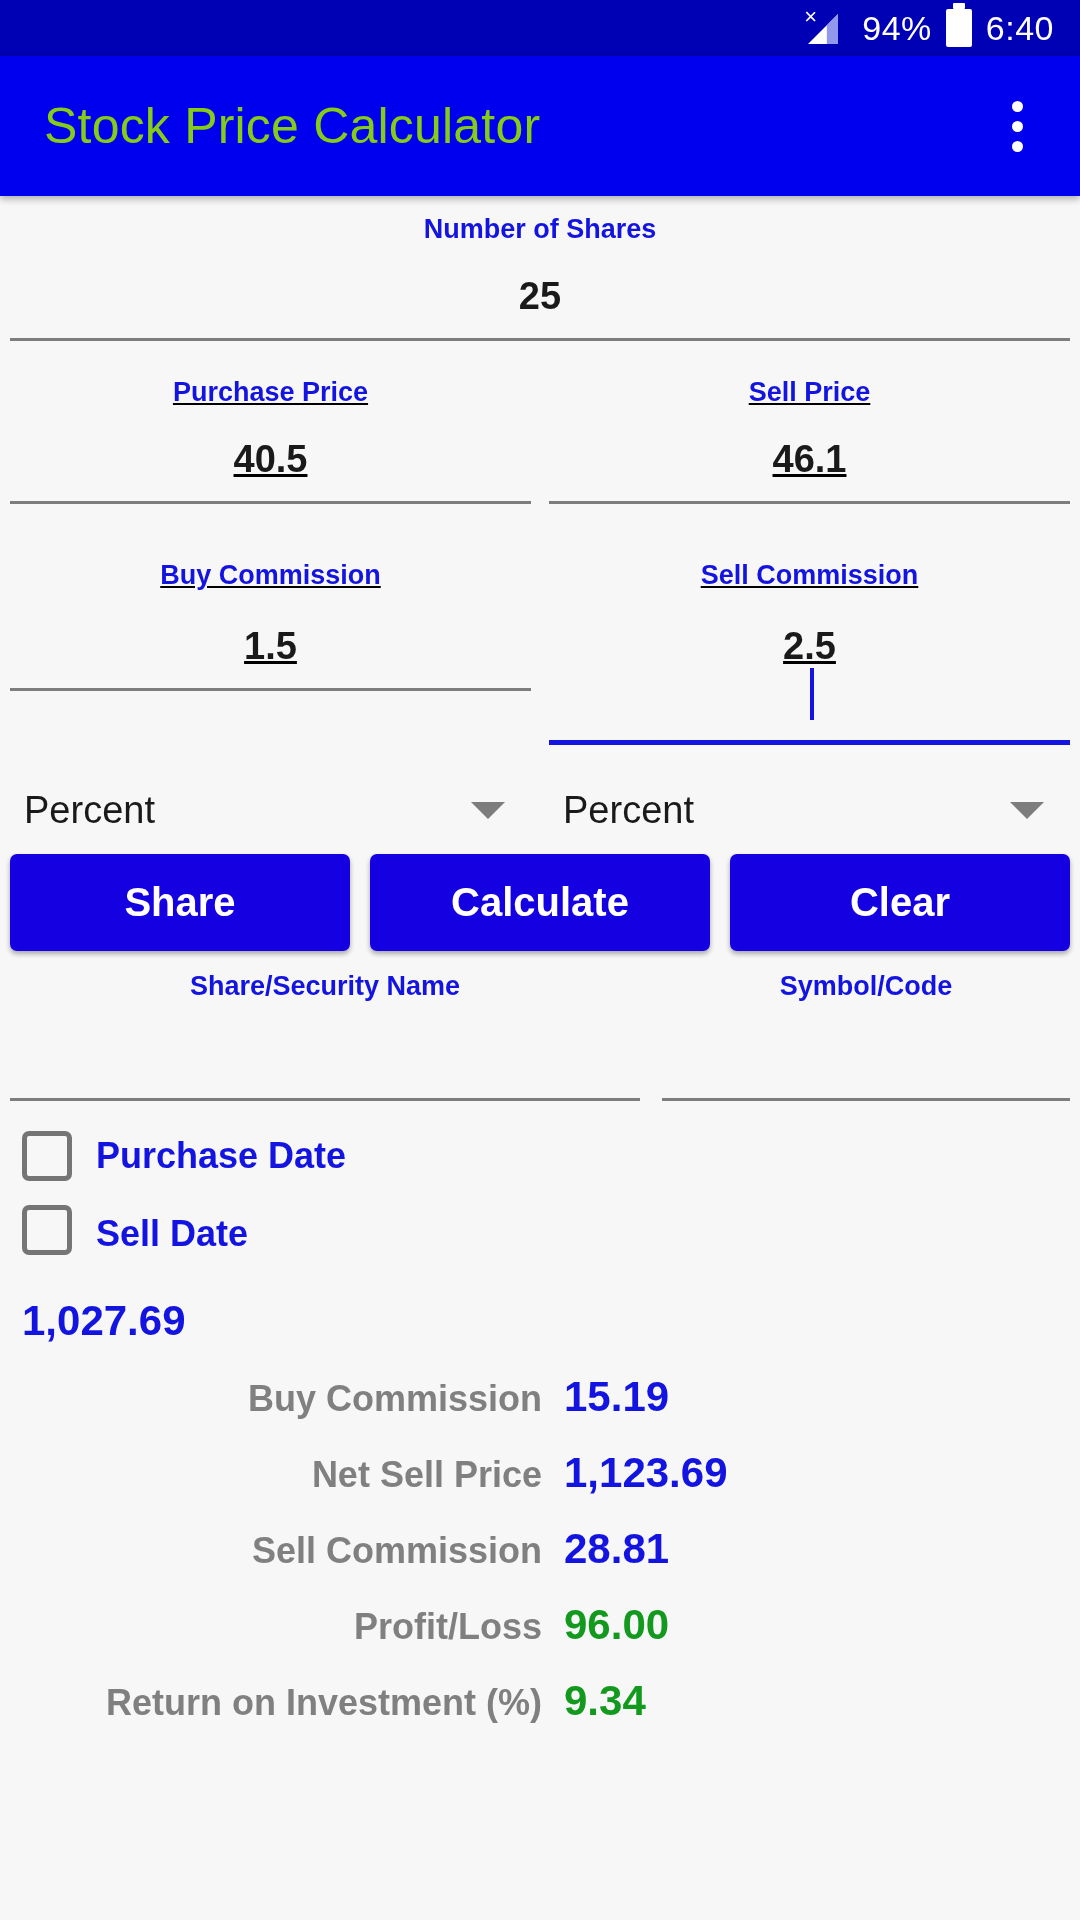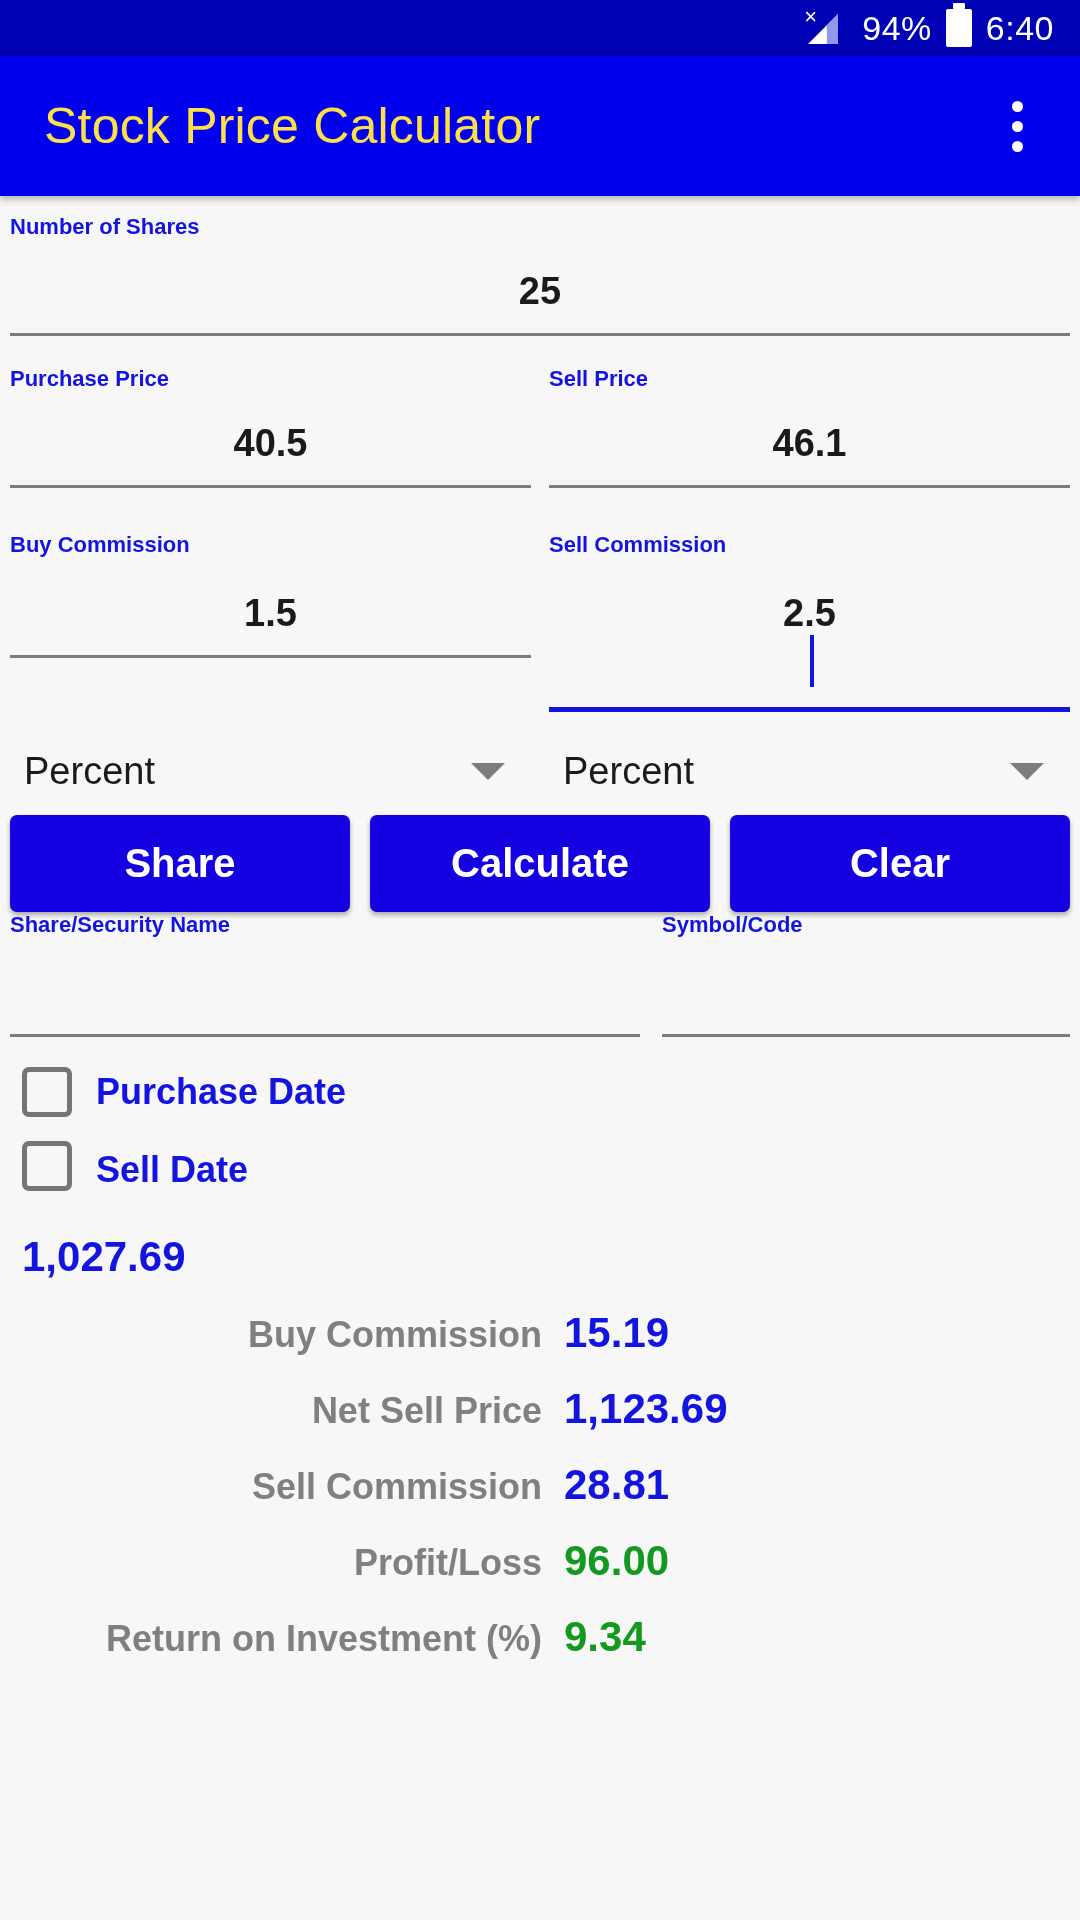--- a/index.html
+++ b/index.html
@@ -58,51 +58,52 @@
     background:#0000ee;
     display:flex;
     align-items:center;
     justify-content:space-between;
     padding:0 40px 0 44px;
     box-shadow:0 3px 7px rgba(0,0,0,.30);
     position:relative;
     z-index:5;
   }
   .app-title {
-    color:#fde047;
+    color:#84cc16;
     font-size:50px;
     font-weight:400;
     letter-spacing:.2px;
   }
   .overflow { width:46px; height:70px; display:flex; flex-direction:column;
               align-items:center; justify-content:center; gap:9px; }
   .overflow i { display:block; width:11px; height:11px; border-radius:50%; background:#fff; }
 
   
   .content { padding:0; }
 
   .lbl {
     color:#1414e0;
     font-weight:bold;
-    font-size:22px;
+    font-size:27px;
+    text-align:center;
   }
   .val {
     color:#1a1a1a;
     font-weight:bold;
     font-size:38px;
     text-align:center;
   }
 
   .field-full { padding:0 10px; }
   .field-full .lbl { margin-top:18px; }
   .field-full .val { margin-top:30px; }
   .rule { height:3px; background:#7d7d7d; margin-top:20px; }
   .rule.focus { background:#1414e0; height:5px; }
 
-  .row2 { display:flex; padding:12px 10px; gap:18px; }
+  .row2 { display:flex; padding:18px 10px; gap:18px;text-decoration:underline; }
   .row2 > div { flex:1 1 0; min-width:0; }
 
   
   .valline { position:relative; display:block; }
   .caret {
     display:inline-block;
     width:4px; height:52px;
     background:#1414e0;
     vertical-align:-12px;
     margin-left:4px;
@@ -131,21 +132,21 @@
     color:#ffffff;
     font-size:40px;
     font-weight:bold;
     text-align:center;
     padding:26px 0;
     border-radius:7px;
     box-shadow:0 3px 5px rgba(0,0,0,.32);
   }
 
   
-  .name-row { display:flex; padding:0 10px; gap:22px; }
+  .name-row { display:flex; padding:0 10px; margin-top:20px; gap:22px; }
   .name-col-a { flex:0 0 630px; }
   .name-col-b { flex:1 1 0; }
   .name-input { height:96px; }
 
   
   .chk-row { display:flex; align-items:center; gap:24px; padding-left:22px; margin-top:30px; }
   .chkbox {
     width:50px; height:50px;
     border:5px solid #757575;
     border-radius:7px;

